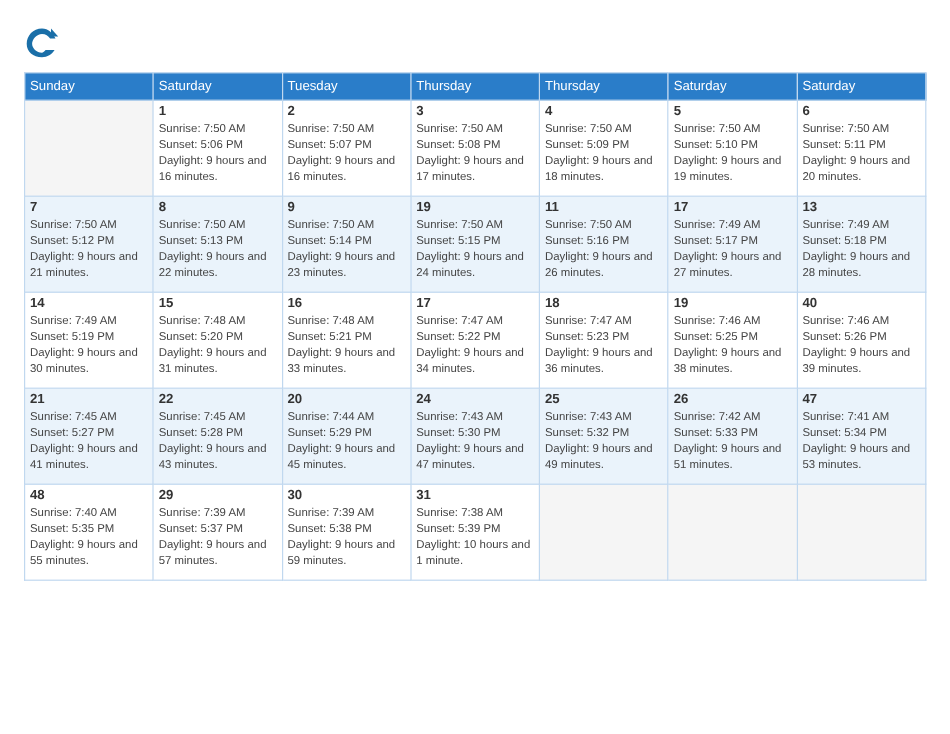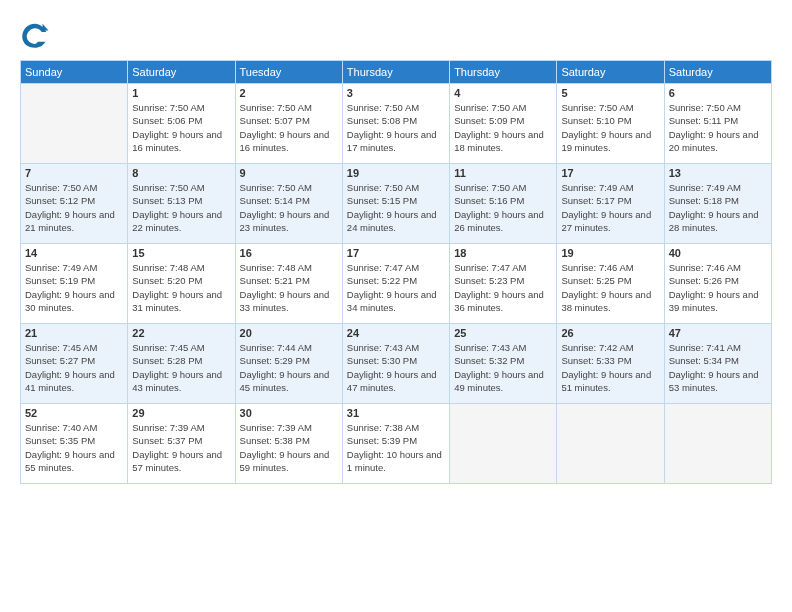--- a/index.html
+++ b/index.html
@@ -244,21 +244,21 @@
             <span class="day-number">26</span>
             <div class="day-info">Sunrise: 7:42 AM<br>Sunset: 5:33 PM<br>Daylight: 9 hours and 51 minutes.</div>
           </td>
           <td>
             <span class="day-number">47</span>
             <div class="day-info">Sunrise: 7:41 AM<br>Sunset: 5:34 PM<br>Daylight: 9 hours and 53 minutes.</div>
           </td>
         </tr>
         <tr>
           <td>
-            <span class="day-number">52</span>
+            <span class="day-number">48</span>
             <div class="day-info">Sunrise: 7:40 AM<br>Sunset: 5:35 PM<br>Daylight: 9 hours and 55 minutes.</div>
           </td>
           <td>
             <span class="day-number">29</span>
             <div class="day-info">Sunrise: 7:39 AM<br>Sunset: 5:37 PM<br>Daylight: 9 hours and 57 minutes.</div>
           </td>
           <td>
             <span class="day-number">30</span>
             <div class="day-info">Sunrise: 7:39 AM<br>Sunset: 5:38 PM<br>Daylight: 9 hours and 59 minutes.</div>
           </td>

